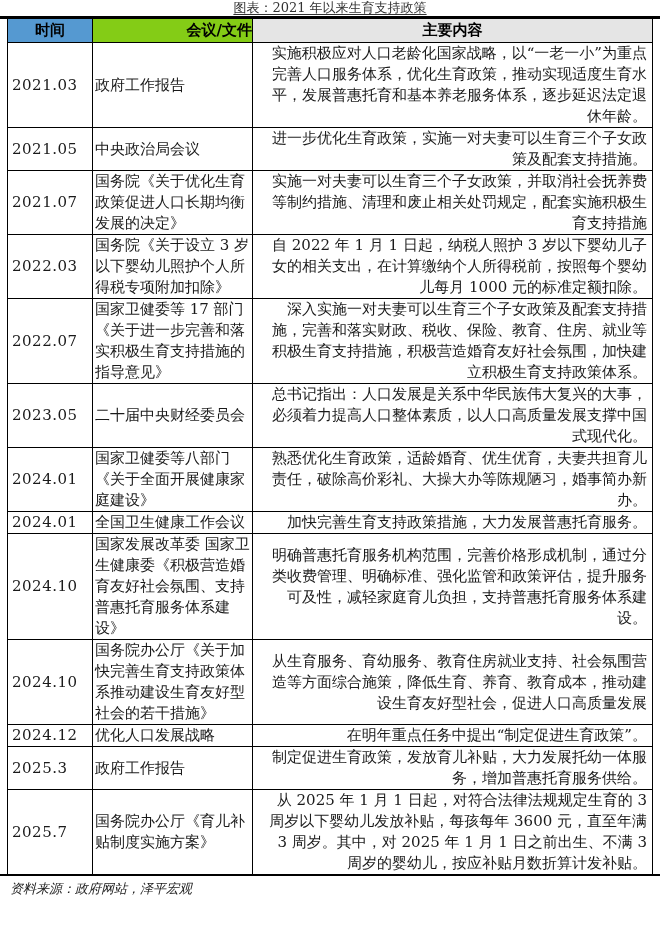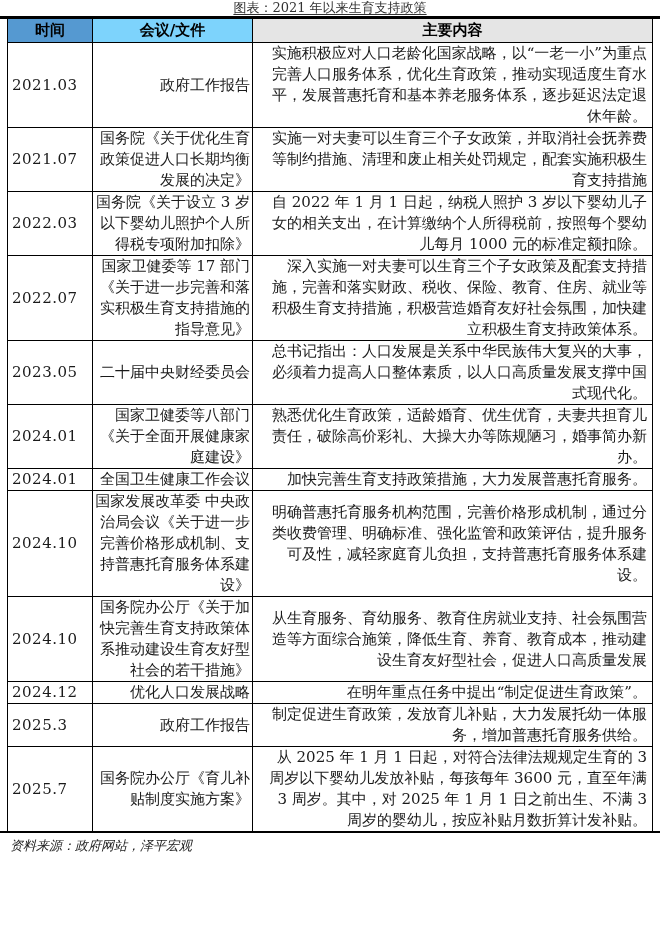--- a/index.html
+++ b/index.html
@@ -57,21 +57,21 @@
     border: 1px solid #000000;
     font-size: 15px;
     line-height: 21px;
     vertical-align: middle;
     padding: 0 4px;
   }
   td.time {
     letter-spacing: 0.5px;
   }
   td.meeting {
-    text-align: right;
+    text-align: left;
     padding: 0 2px;
   }
   td.content {
     text-align: right;
     padding: 0 5px;
   }
   tr:last-child td { border-bottom: none; }
   .source-note {
     font-size: 13px;
     font-style: italic;
@@ -91,31 +91,36 @@
 
 <table class="policy-table">
   <colgroup>
     <col class="c1">
       <col class="c2">
       <col class="c3">
   </colgroup>
   <thead>
     <tr>
       <th style="background: rgb(85, 153, 209);">时间</th>
-      <th style="background: #7dd3fc;">会议/文件</th>
+      <th style="background: #84cc16; text-align: right;">会议/文件</th>
       <th style="background: #e5e5e5;">主要内容</th>
     </tr>
   </thead>
   <tbody id="policy-rows">
   <tr>
     <td class="time">2021.03</td>
     <td class="meeting">政府工作报告</td>
     <td class="content">实施积极应对人口老龄化国家战略，以“一老一小”为重点完善人口服务体系，优化生育政策，推动实现适度生育水平，发展普惠托育和基本养老服务体系，逐步延迟法定退休年龄。</td>
   </tr>
 
+  <tr>
+    <td class="time">2021.05</td>
+    <td class="meeting">中央政治局会议</td>
+    <td class="content">进一步优化生育政策，实施一对夫妻可以生育三个子女政策及配套支持措施。</td>
+  </tr>
 
   <tr>
     <td class="time">2021.07</td>
     <td class="meeting">国务院《关于优化生育政策促进人口长期均衡发展的决定》</td>
     <td class="content">实施一对夫妻可以生育三个子女政策，并取消社会抚养费等制约措施、清理和废止相关处罚规定，配套实施积极生育支持措施</td>
   </tr>
 
   <tr>
     <td class="time">2022.03</td>
     <td class="meeting">国务院《关于设立 3 岁以下婴幼儿照护个人所得税专项附加扣除》</td>
@@ -142,21 +147,21 @@
   </tr>
 
   <tr>
     <td class="time">2024.01</td>
     <td class="meeting">全国卫生健康工作会议</td>
     <td class="content">加快完善生育支持政策措施，大力发展普惠托育服务。</td>
   </tr>
 
   <tr>
     <td class="time">2024.10</td>
-    <td class="meeting">国家发展改革委 中央政治局会议《关于进一步完善价格形成机制、支持普惠托育服务体系建设》</td>
+    <td class="meeting">国家发展改革委 国家卫生健康委《积极营造婚育友好社会氛围、支持普惠托育服务体系建设》</td>
     <td class="content">明确普惠托育服务机构范围，完善价格形成机制，通过分类收费管理、明确标准、强化监管和政策评估，提升服务可及性，减轻家庭育儿负担，支持普惠托育服务体系建设。</td>
   </tr>
 
   <tr>
     <td class="time">2024.10</td>
     <td class="meeting">国务院办公厅《关于加快完善生育支持政策体系推动建设生育友好型社会的若干措施》</td>
     <td class="content">从生育服务、育幼服务、教育住房就业支持、社会氛围营造等方面综合施策，降低生育、养育、教育成本，推动建设生育友好型社会，促进人口高质量发展</td>
   </tr>
 
   <tr>

